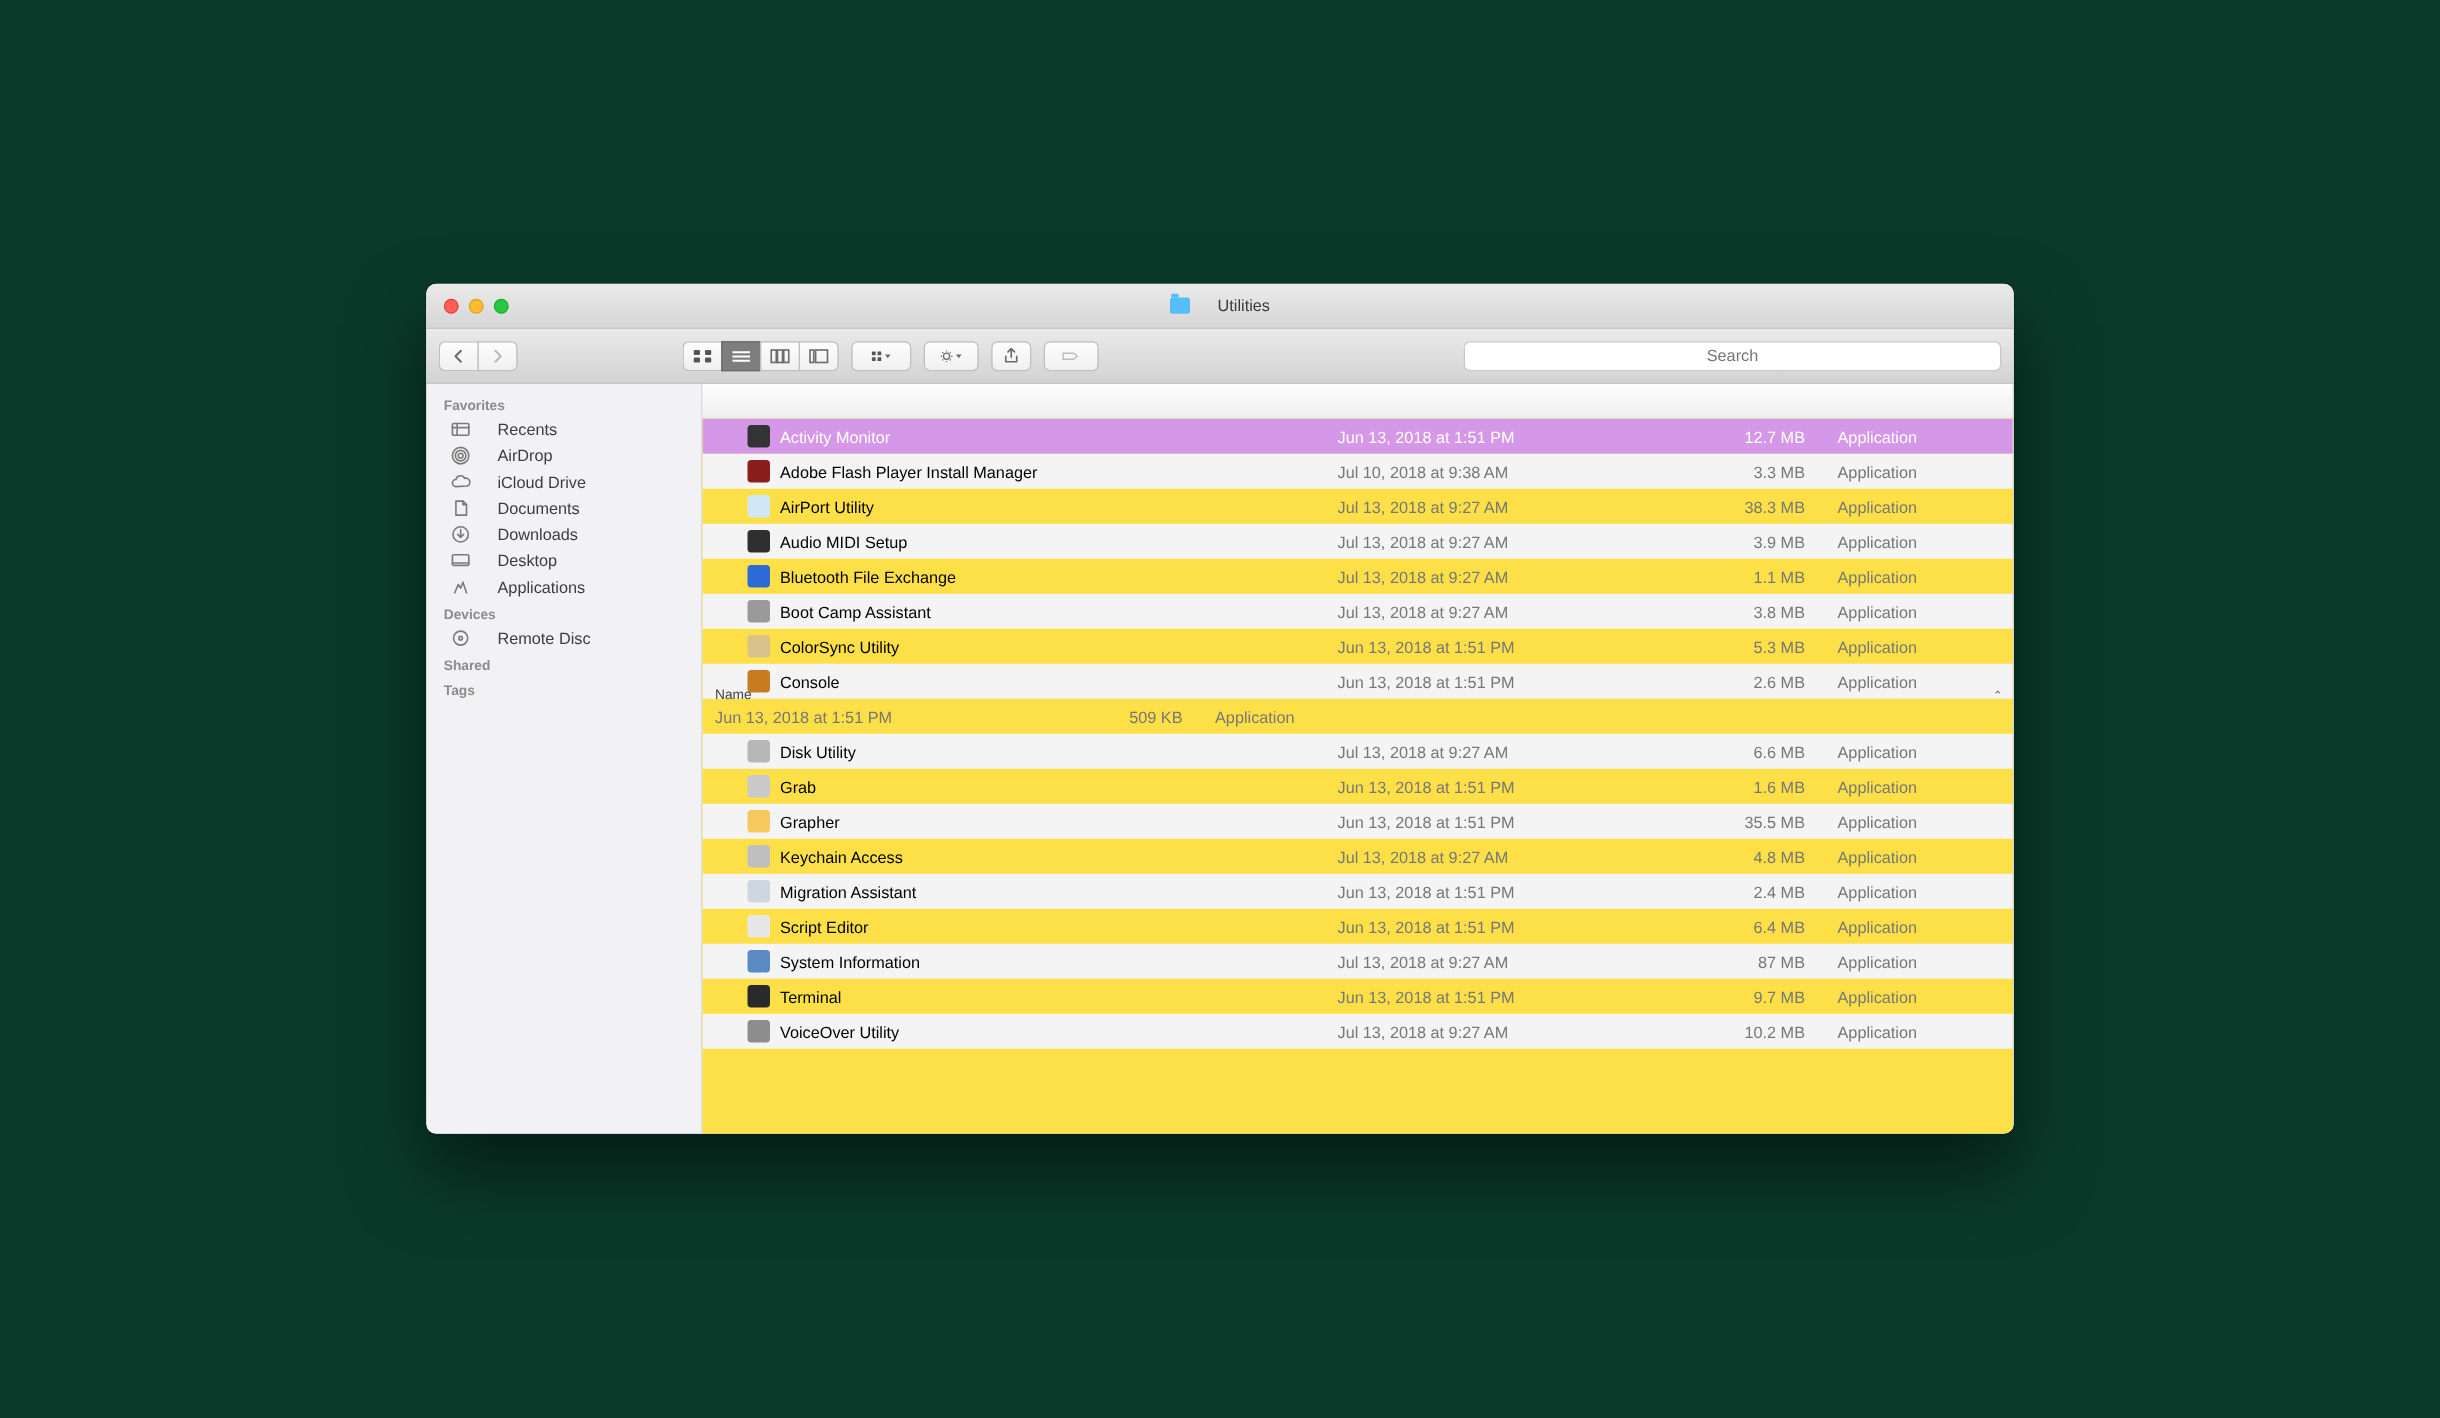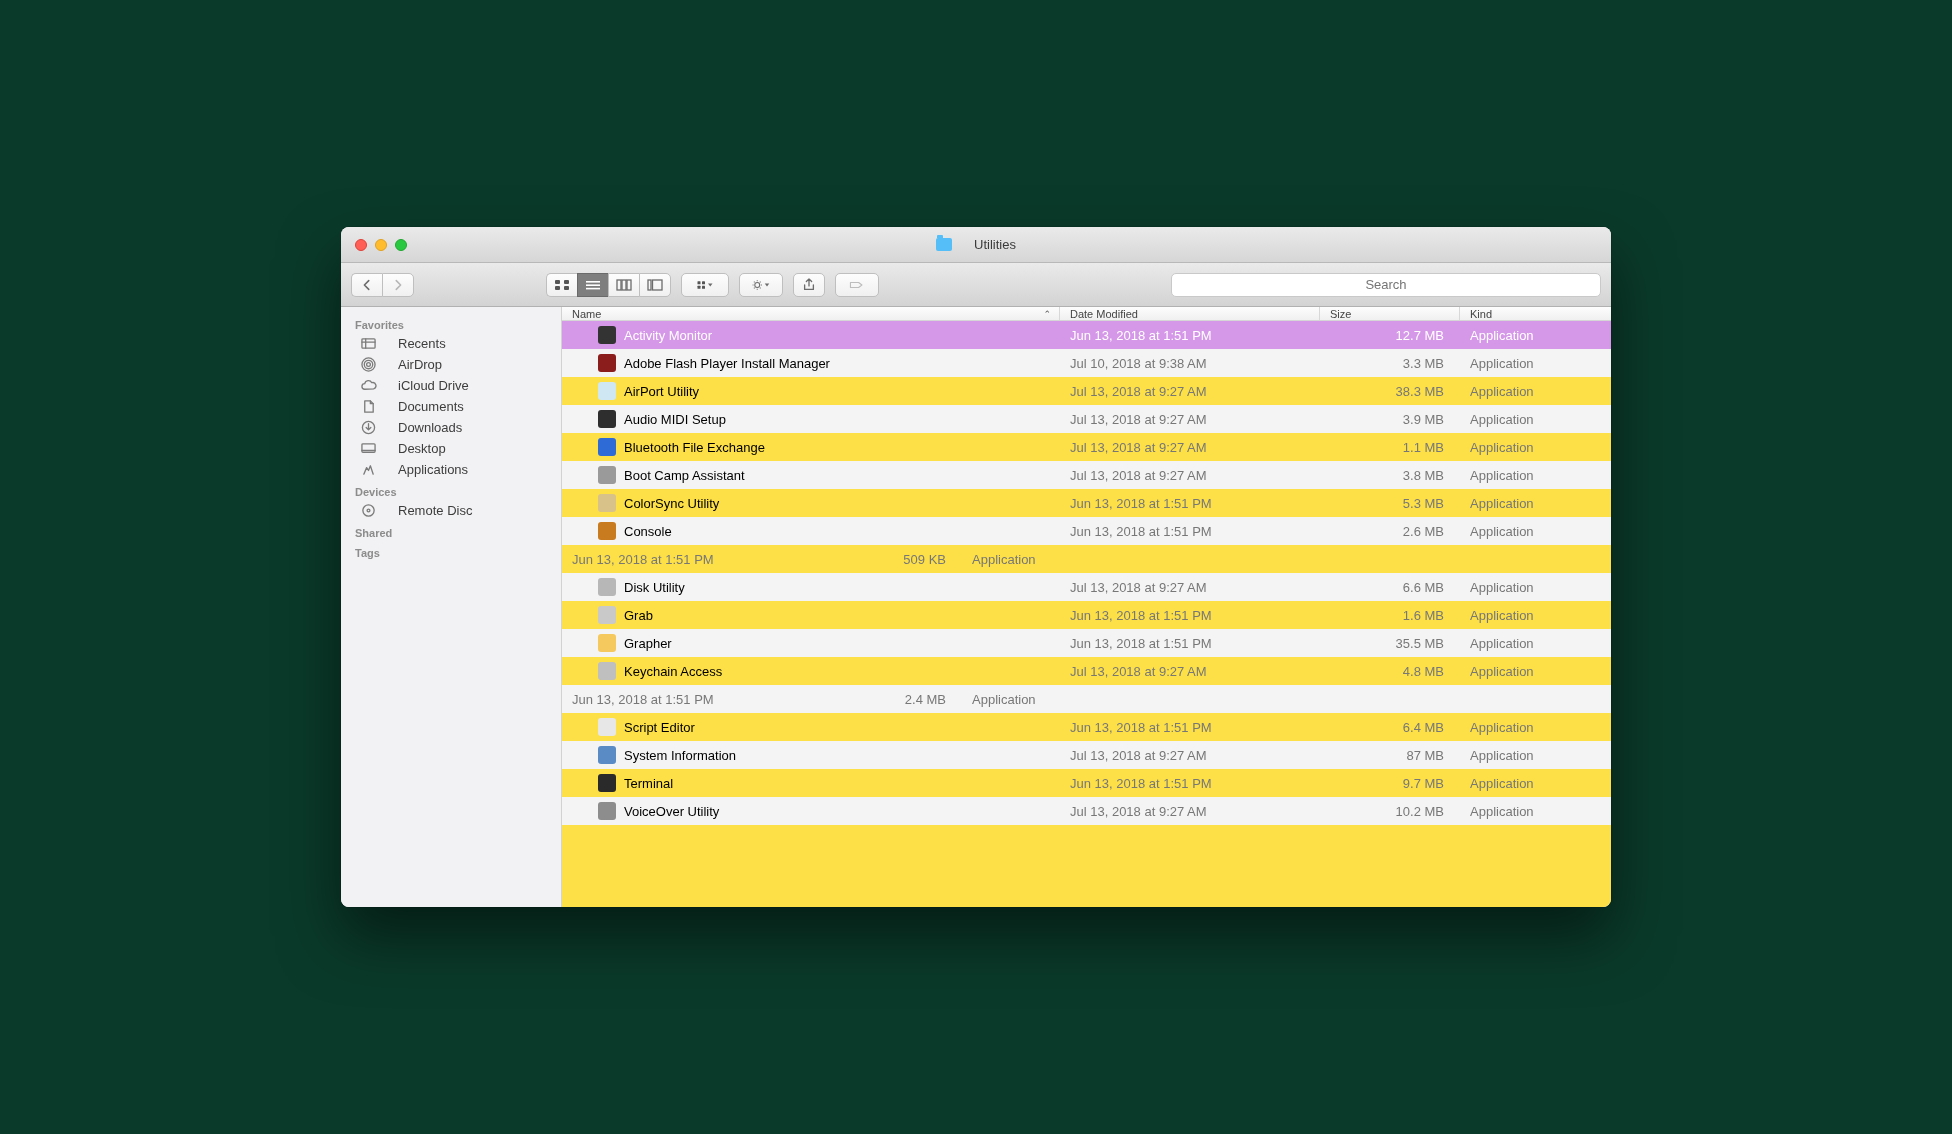--- a/index.html
+++ b/index.html
@@ -83,22 +83,22 @@
     padding:6px 0;overflow:auto;font-size:13px;
   }
   .sb-heading{color:#8c8c8c;font-size:11px;padding:6px 14px 2px;font-weight:600;}
   .sb-item{
     display:flex;align-items:center;gap:21px;padding:3px 14px 3px 18px;color:#3d3d3d;cursor:default;
   }
   .sb-item .ic{width:18px;height:14px;display:flex;align-items:center;justify-content:center;color:#7d7d7d;}
   .sb-item .ic svg{width:17px;height:15px;fill:none;stroke:#7b7b7b;stroke-width:1.4;}
   .main{flex:1;display:flex;flex-direction:column;}
   .cols{
-    height:14px;background:linear-gradient(#fdfdfd,#f0f0f0);border-bottom:1px solid #d6d6d6;
-    display:flex;font-size:11px;color:#444;
+    height:28px;background:linear-gradient(#fdfdfd,#f0f0f0);border-bottom:1px solid #d6d6d6;
+    display:flex;font-size:11px;color:#444;flex-direction:column;
   }
   .col{
     display:flex;align-items:center;padding:0 10px;border-right:1px solid #d8d8d8;
     position:relative;cursor:default;
   }
   .col.name{flex:0 0 498px;}
   .col.date{flex:0 0 260px;}
   .col.size{flex:0 0 140px;}
   .col.kind{flex:1;border-right:none;}
   .sort-caret{position:absolute;right:8px;font-size:9px;color:#555;}
@@ -425,20 +425,24 @@
           <div class="row">
             <div class="c-name">
               <span class="app-ic" style="background:#bfbfbf"></span>
               <span>Keychain Access</span>
             </div>
             <div class="c-date">Jul 13, 2018 at 9:27 AM</div>
             <div class="c-size">4.8 MB</div>
             <div class="c-kind">Application</div>
           </div>
           <div class="row alt">
+            <div class="c-name">
+              <span class="app-ic" style="background:#cdd7e2"></span>
+              <span>Migration Assistant</span>
+            </div>
             <div class="c-date">Jun 13, 2018 at 1:51 PM</div>
             <div class="c-size">2.4 MB</div>
             <div class="c-kind">Application</div>
           </div>
           <div class="row">
             <div class="c-name">
               <span class="app-ic" style="background:#e7e7e7"></span>
               <span>Script Editor</span>
             </div>
             <div class="c-date">Jun 13, 2018 at 1:51 PM</div>

